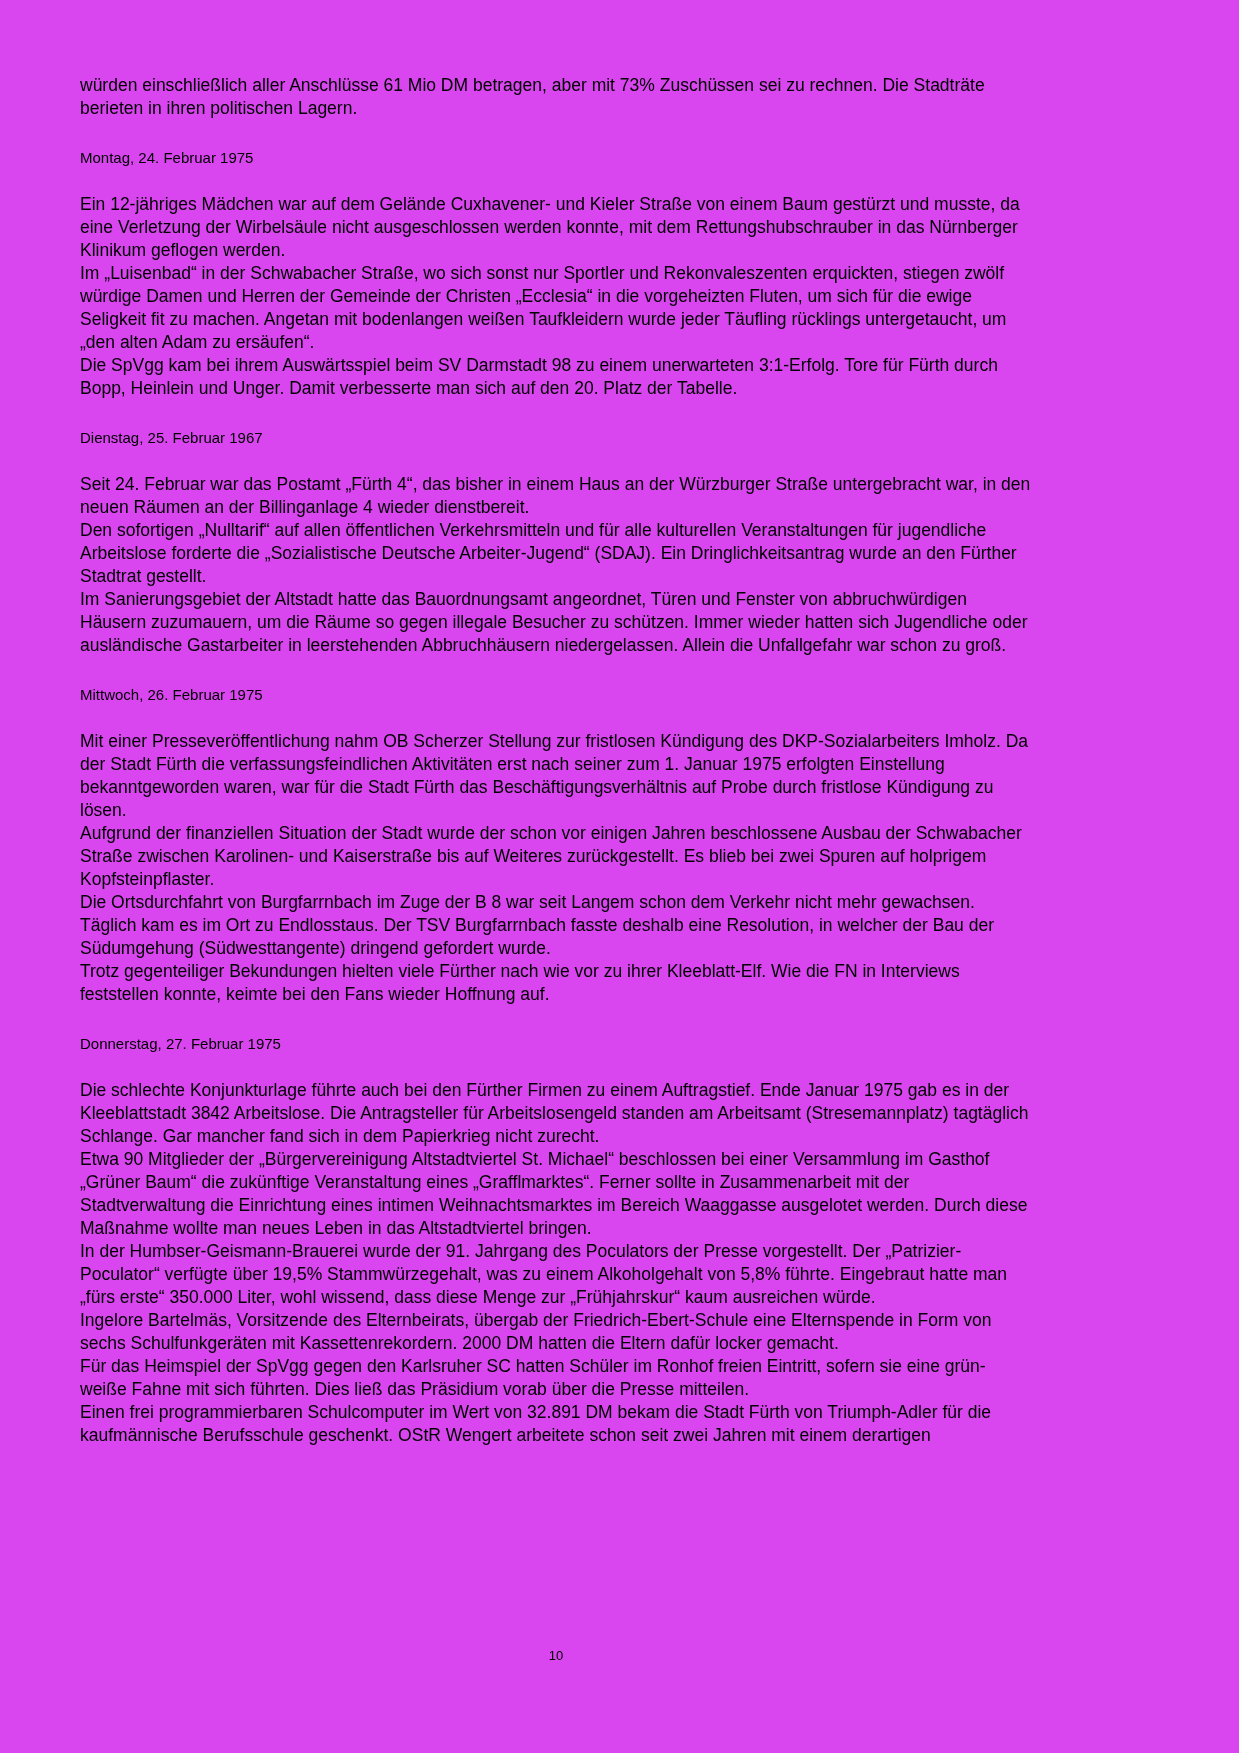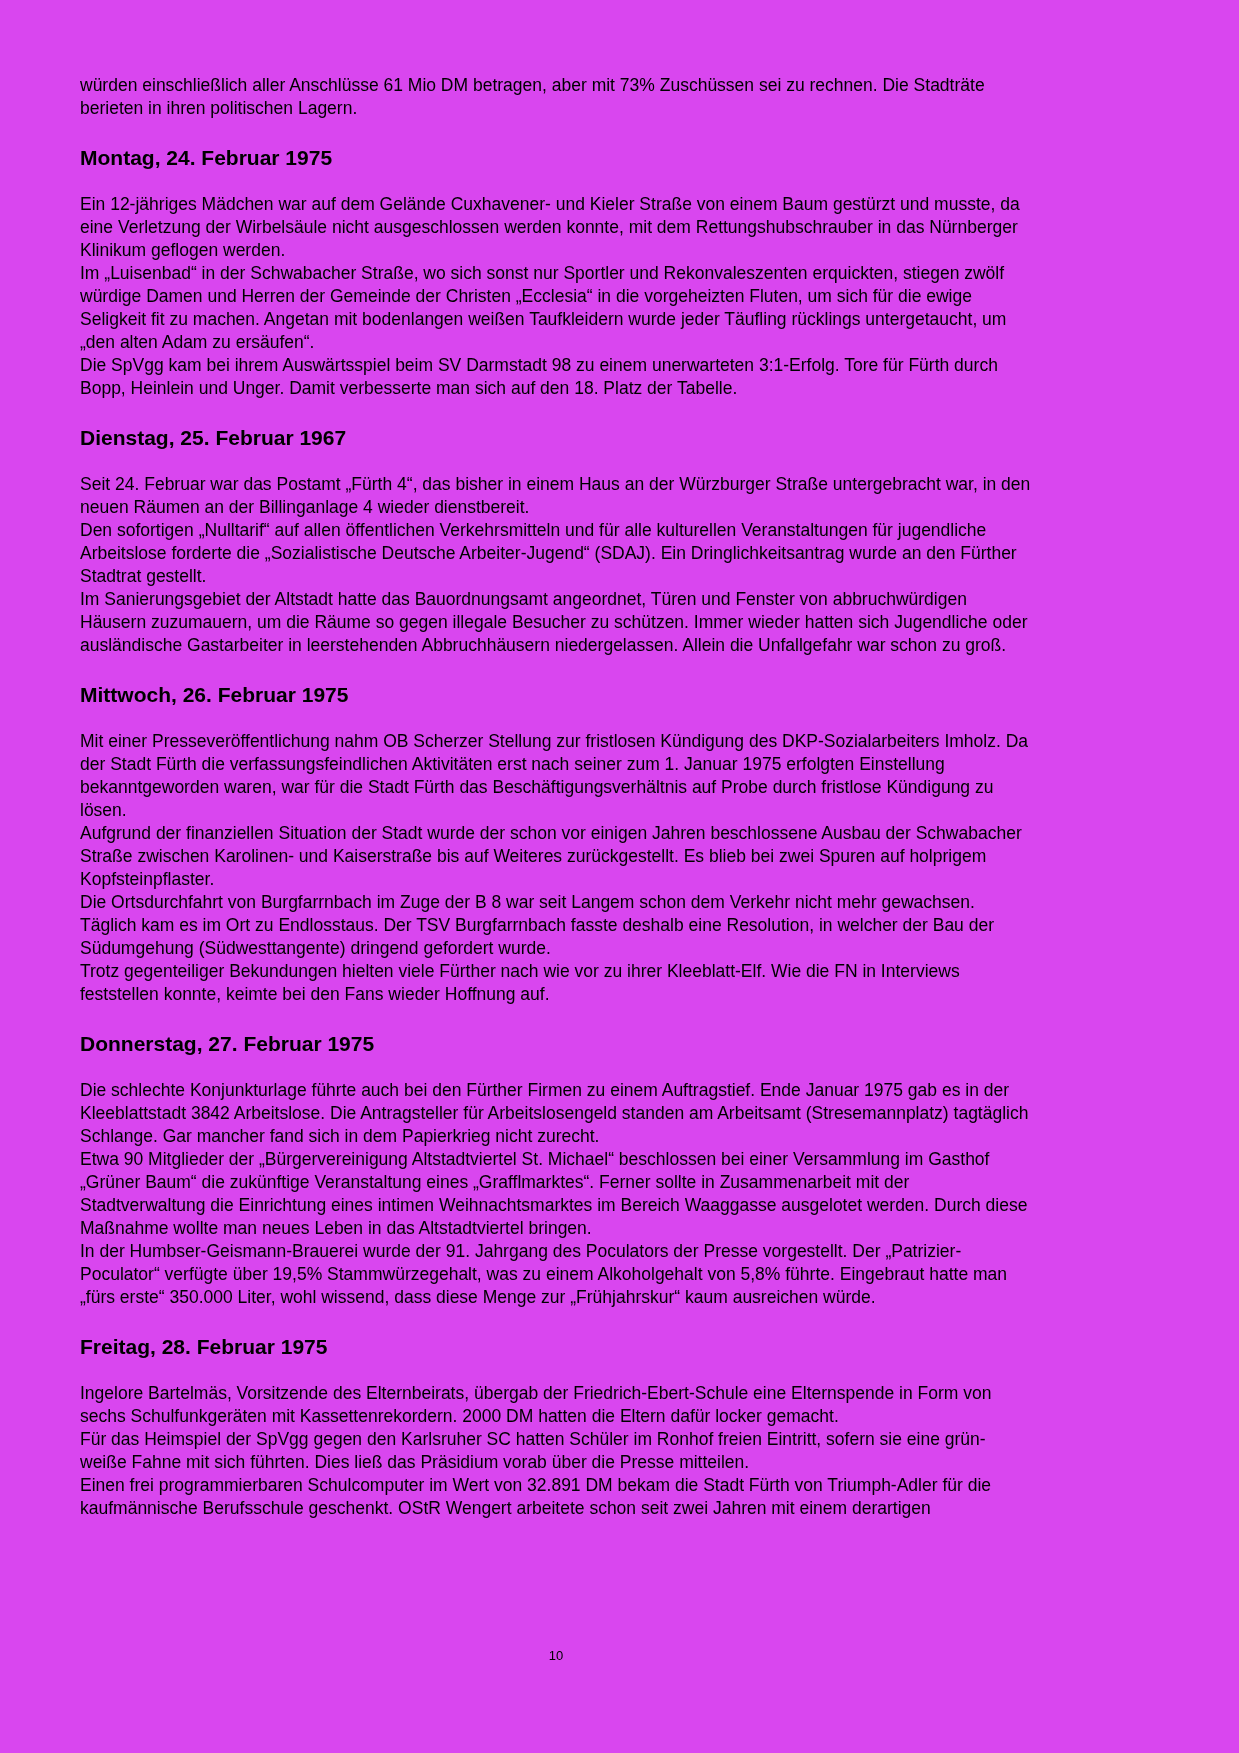--- a/index.html
+++ b/index.html
@@ -26,61 +26,60 @@
     width: 952px;
   }
   .para {
     margin: 0;
     padding: 0;
     text-align: left;
   }
   .heading {
     margin: 26px 0 24px 0;
     padding: 0;
-    font-size: 21px;
+    font-size: 15px;
     line-height: 23px;
-    font-weight: bold;
+    font-weight: normal;
   }
   .footer {
     position: absolute;
     left: 80px;
     width: 952px;
     bottom: 86px;
     text-align: center;
     font-size: 13px;
   }
 </style>
 </head>
 <body>
 
 <div class="page">
   <div class="content">
     <p class="para">würden einschließlich aller Anschlüsse 61 Mio DM betragen, aber mit 73% Zuschüssen sei zu rechnen. Die Stadträte berieten in ihren politischen Lagern.</p>
 
     <h2 class="heading">Montag, 24. Februar 1975</h2>
     <p class="para">Ein 12-jähriges Mädchen war auf dem Gelände Cuxhavener- und Kieler Straße von einem Baum gestürzt und musste, da eine Verletzung der Wirbelsäule nicht ausgeschlossen werden konnte, mit dem Rettungshubschrauber in das Nürnberger Klinikum geflogen werden.</p>
     <p class="para">Im „Luisenbad“ in der Schwabacher Straße, wo sich sonst nur Sportler und Rekonvaleszenten erquickten, stiegen zwölf würdige Damen und Herren der Gemeinde der Christen „Ecclesia“ in die vorgeheizten Fluten, um sich für die ewige Seligkeit fit zu machen. Angetan mit bodenlangen weißen Taufkleidern wurde jeder Täufling rücklings untergetaucht, um „den alten Adam zu ersäufen“.</p>
-    <p class="para">Die SpVgg kam bei ihrem Auswärtsspiel beim SV Darmstadt 98 zu einem unerwarteten 3:1-Erfolg. Tore für Fürth durch Bopp, Heinlein und Unger. Damit verbesserte man sich auf den 18. Platz der Tabelle.</p>
+    <p class="para">Die SpVgg kam bei ihrem Auswärtsspiel beim SV Darmstadt 98 zu einem unerwarteten 3:1-Erfolg. Tore für Fürth durch Bopp, Heinlein und Unger. Damit verbesserte man sich auf den 20. Platz der Tabelle.</p>
 
     <h2 class="heading">Dienstag, 25. Februar 1967</h2>
     <p class="para">Seit 24. Februar war das Postamt „Fürth 4“, das bisher in einem Haus an der Würzburger Straße untergebracht war, in den neuen Räumen an der Billinganlage 4 wieder dienstbereit.</p>
     <p class="para">Den sofortigen „Nulltarif“ auf allen öffentlichen Verkehrsmitteln und für alle kulturellen Veranstaltungen für jugendliche Arbeitslose forderte die „Sozialistische Deutsche Arbeiter-Jugend“ (SDAJ). Ein Dringlichkeitsantrag wurde an den Fürther Stadtrat gestellt.</p>
     <p class="para">Im Sanierungsgebiet der Altstadt hatte das Bauordnungsamt angeordnet, Türen und Fenster von abbruchwürdigen Häusern zuzumauern, um die Räume so gegen illegale Besucher zu schützen. Immer wieder hatten sich Jugendliche oder ausländische Gastarbeiter in leerstehenden Abbruchhäusern niedergelassen. Allein die Unfallgefahr war schon zu groß.</p>
 
     <h2 class="heading">Mittwoch, 26. Februar 1975</h2>
     <p class="para">Mit einer Presseveröffentlichung nahm OB Scherzer Stellung zur fristlosen Kündigung des DKP-Sozialarbeiters Imholz. Da der Stadt Fürth die verfassungsfeindlichen Aktivitäten erst nach seiner zum 1. Januar 1975 erfolgten Einstellung bekanntgeworden waren, war für die Stadt Fürth das Beschäftigungsverhältnis auf Probe durch fristlose Kündigung zu lösen.</p>
     <p class="para">Aufgrund der finanziellen Situation der Stadt wurde der schon vor einigen Jahren beschlossene Ausbau der Schwabacher Straße zwischen Karolinen- und Kaiserstraße bis auf Weiteres zurückgestellt. Es blieb bei zwei Spuren auf holprigem Kopfsteinpflaster.</p>
     <p class="para">Die Ortsdurchfahrt von Burgfarrnbach im Zuge der B 8 war seit Langem schon dem Verkehr nicht mehr gewachsen. Täglich kam es im Ort zu Endlosstaus. Der TSV Burgfarrnbach fasste deshalb eine Resolution, in welcher der Bau der Südumgehung (Südwesttangente) dringend gefordert wurde.</p>
     <p class="para">Trotz gegenteiliger Bekundungen hielten viele Fürther nach wie vor zu ihrer Kleeblatt-Elf. Wie die FN in Interviews feststellen konnte, keimte bei den Fans wieder Hoffnung auf.</p>
 
     <h2 class="heading">Donnerstag, 27. Februar 1975</h2>
     <p class="para">Die schlechte Konjunkturlage führte auch bei den Fürther Firmen zu einem Auftragstief. Ende Januar 1975 gab es in der Kleeblattstadt 3842 Arbeitslose. Die Antragsteller für Arbeitslosengeld standen am Arbeitsamt (Stresemannplatz) tagtäglich Schlange. Gar mancher fand sich in dem Papierkrieg nicht zurecht.</p>
     <p class="para">Etwa 90 Mitglieder der „Bürgervereinigung Altstadtviertel St. Michael“ beschlossen bei einer Versammlung im Gasthof „Grüner Baum“ die zukünftige Veranstaltung eines „Grafflmarktes“. Ferner sollte in Zusammenarbeit mit der Stadtverwaltung die Einrichtung eines intimen Weihnachtsmarktes im Bereich Waaggasse ausgelotet werden. Durch diese Maßnahme wollte man neues Leben in das Altstadtviertel bringen.</p>
     <p class="para">In der Humbser-Geismann-Brauerei wurde der 91. Jahrgang des Poculators der Presse vorgestellt. Der „Patrizier-Poculator“ verfügte über 19,5% Stammwürzegehalt, was zu einem Alkoholgehalt von 5,8% führte. Eingebraut hatte man „fürs erste“ 350.000 Liter, wohl wissend, dass diese Menge zur „Frühjahrskur“ kaum ausreichen würde.</p>
 
-    <h2 class="heading">Freitag, 28. Februar 1975</h2>
     <p class="para">Ingelore Bartelmäs, Vorsitzende des Elternbeirats, übergab der Friedrich-Ebert-Schule eine Elternspende in Form von sechs Schulfunkgeräten mit Kassettenrekordern. 2000 DM hatten die Eltern dafür locker gemacht.</p>
     <p class="para">Für das Heimspiel der SpVgg gegen den Karlsruher SC hatten Schüler im Ronhof freien Eintritt, sofern sie eine grün-weiße Fahne mit sich führten. Dies ließ das Präsidium vorab über die Presse mitteilen.</p>
     <p class="para">Einen frei programmierbaren Schulcomputer im Wert von 32.891 DM bekam die Stadt Fürth von Triumph-Adler für die kaufmännische Berufsschule geschenkt. OStR Wengert arbeitete schon seit zwei Jahren mit einem derartigen</p>
   </div>
 
   <div class="footer">10</div>
 </div>
 
 </body></html>

